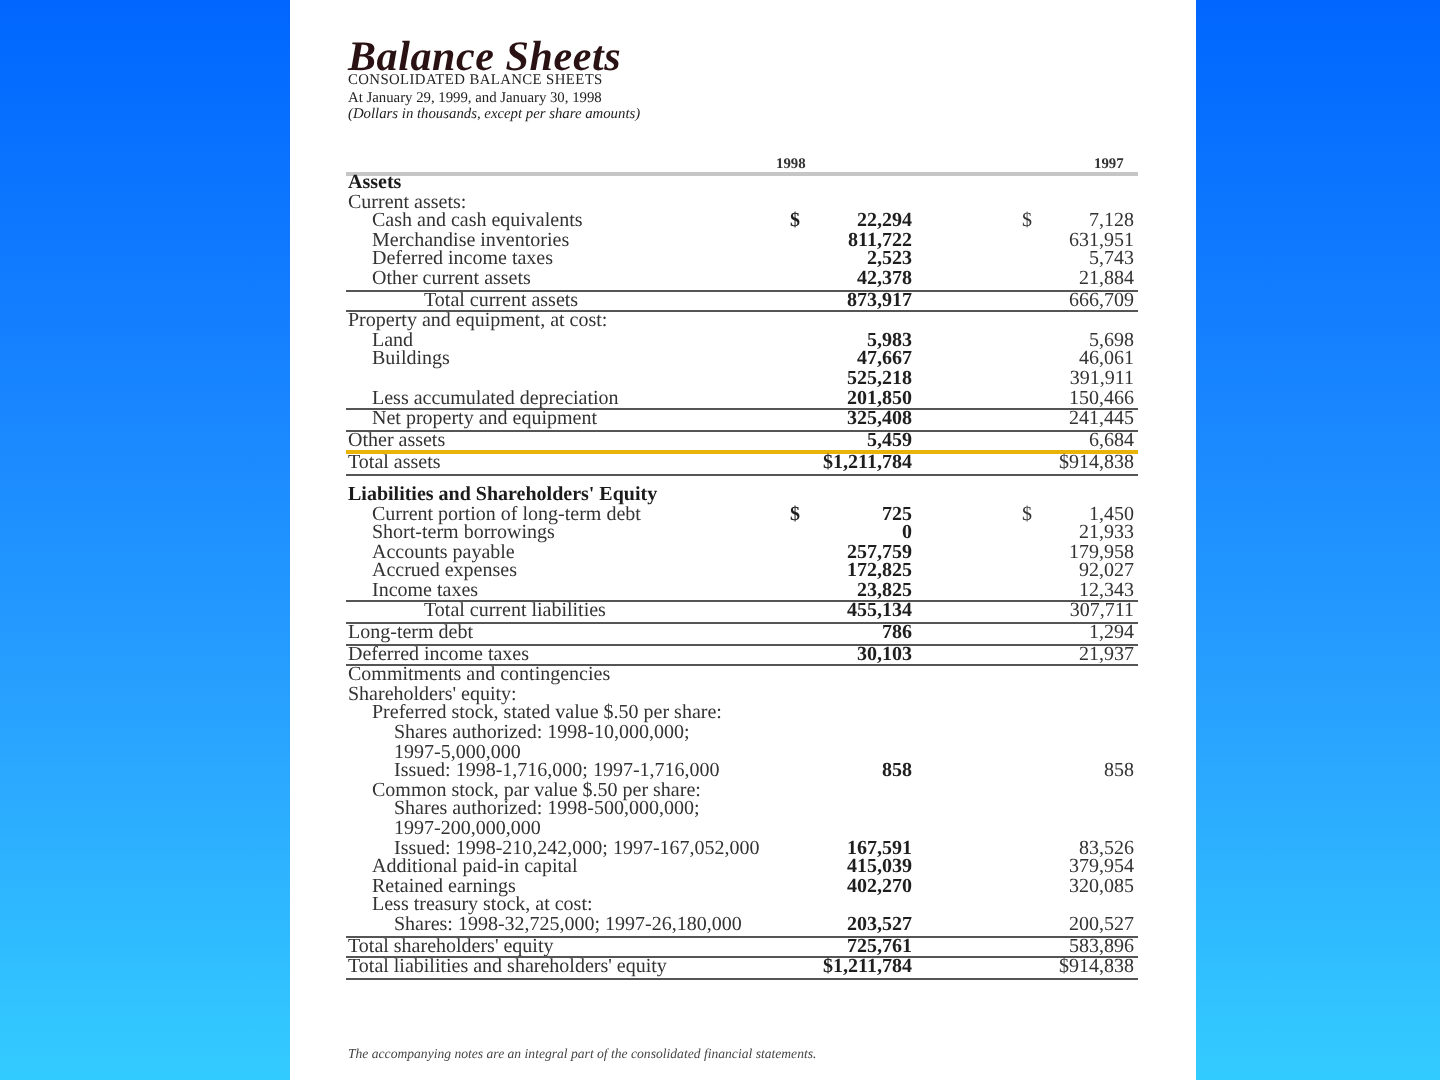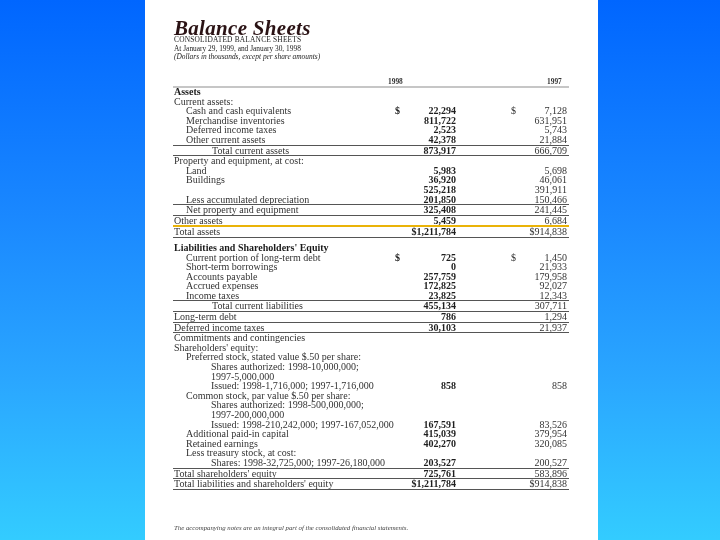--- a/index.html
+++ b/index.html
@@ -33,21 +33,21 @@
     .table {
       position: absolute; left: 28px; top: 87px; width: 396px;
     }
     .row {
       position: relative; height: 9.6px; font-size: 10px; line-height: 9.6px;
       white-space: nowrap;
     }
     .row .label { position: absolute; left: 1px; color: #333; }
     .row .label.i1 { left: 13px; }
     .row .label.i2 { left: 39px; }
-    .row .label.i3 { left: 38px; text-align: right; }
+    .row .label.i3 { left: 24px; text-align: right; }
     .row .label.bold { font-weight: bold; color: #1b1b1b; }
     .row .v98 {
       position: absolute; right: 113px; font-weight: bold; color: #1e1e1e; text-align: right;
     }
     .row .v97 {
       position: absolute; right: 2px; color: #333; text-align: right;
     }
     .row .cur98 { position: absolute; left: 222px; font-weight: bold; color: #1e1e1e; }
     .row .cur97 { position: absolute; left: 338px; color: #333; }
     .row.rule-top { border-top: 1px solid #555; }
@@ -109,21 +109,21 @@
       <div class="row rule-top">
         <span class="label">Property and equipment, at cost:</span>
       </div>
       <div class="row">
         <span class="label i1">Land</span>
         <span class="v98">5,983</span>
         <span class="v97">5,698</span>
       </div>
       <div class="row">
         <span class="label i1">Buildings</span>
-        <span class="v98">36,920</span>
+        <span class="v98">47,667</span>
         <span class="v97">46,061</span>
       </div>
       <div class="row">
         <span class="label i1"></span>
         <span class="v98">525,218</span>
         <span class="v97">391,911</span>
       </div>
       <div class="row">
         <span class="label i1">Less accumulated depreciation</span>
         <span class="v98">201,850</span>

